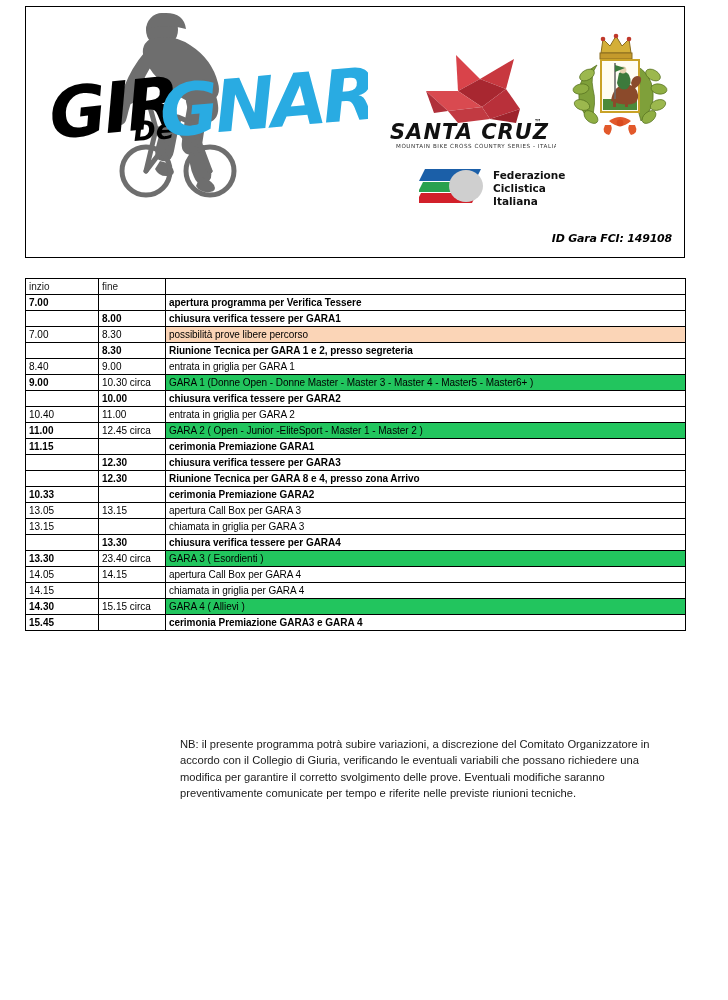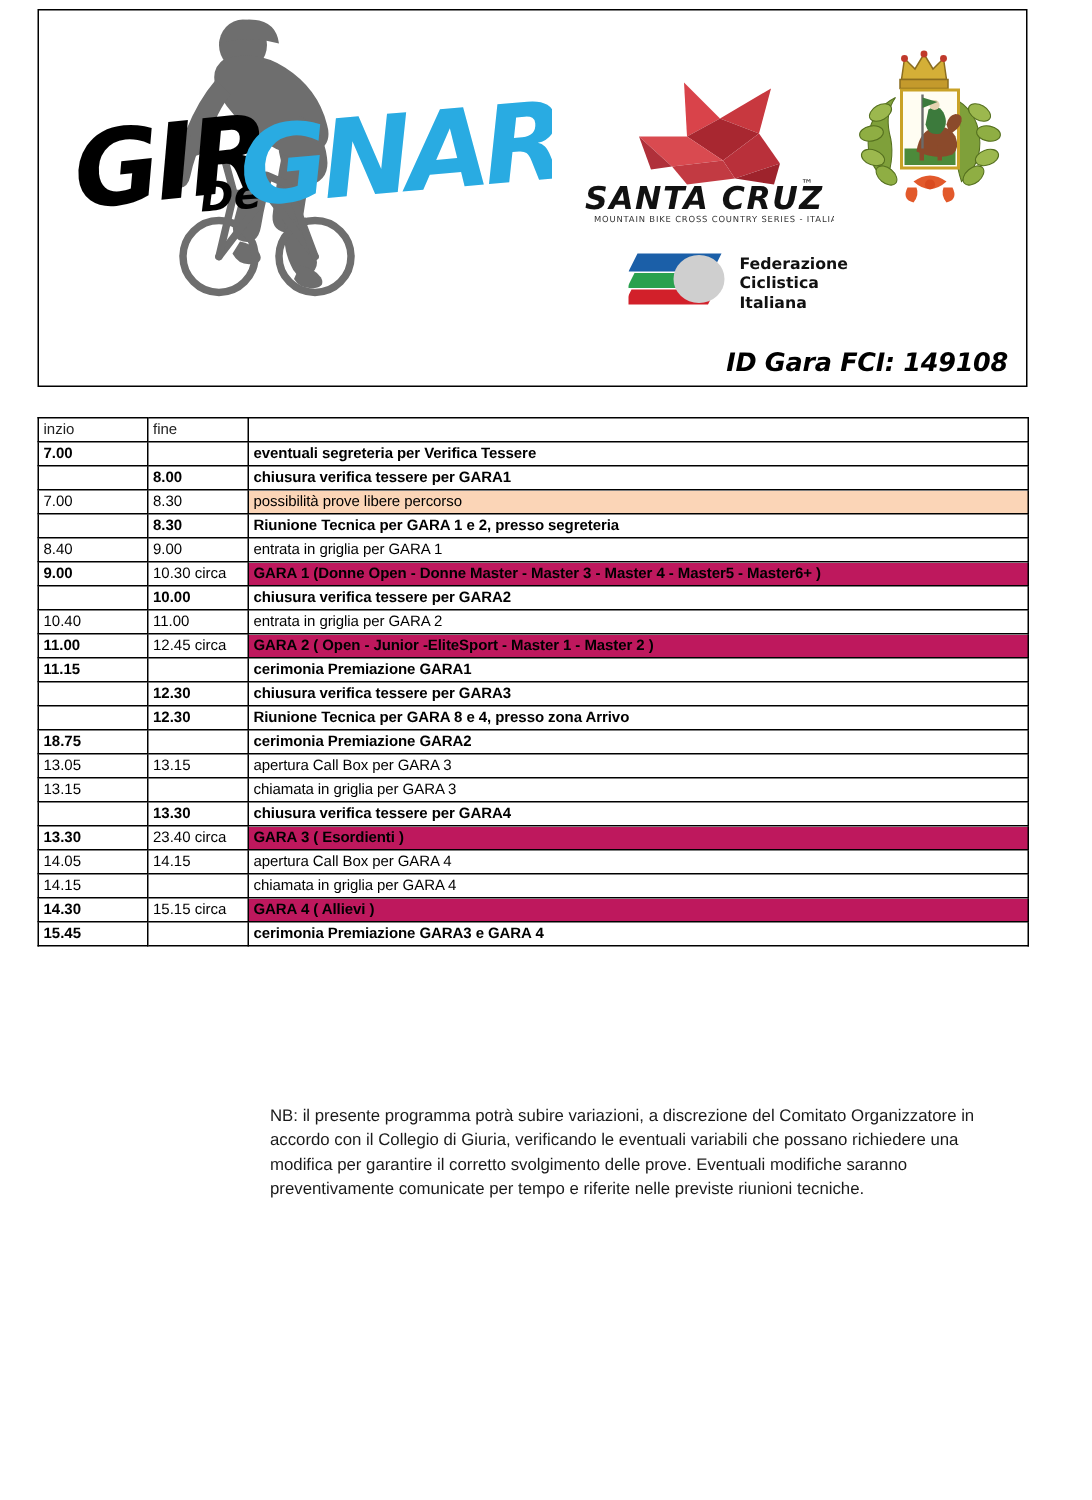--- a/index.html
+++ b/index.html
@@ -77,21 +77,21 @@
     font-weight: bold;
     font-style: italic;
     letter-spacing: -0.2px;
     white-space: nowrap;
   }
   .id-gara {
     position: absolute;
     right: 12px;
     top: 225px;
     font-family: "DejaVu Sans", sans-serif;
-    font-size: 17px;
+    font-size: 11px;
     font-weight: bold;
     font-style: italic;
     letter-spacing: -0.2px;
     white-space: nowrap;
   }
 
   
   .schedule-table {
     position: absolute;
     left: 25px;
@@ -113,21 +113,21 @@
     vertical-align: middle;
     line-height: 14px;
     overflow: hidden;
     white-space: nowrap;
   }
   .schedule-table tr.header-row td {
     font-weight: normal;
     color: #222222;
   }
   td.bold { font-weight: bold; }
-  tr.hl-yellow td.desc { background: #be185d; font-weight: bold; }
+  tr.hl-yellow td.desc { background: #22c55e; font-weight: normal; }
   tr.hl-peach  td.desc { background: #FBD5B7; }
   td.desc { letter-spacing: -0.05px; }
 
   
   .nb-note {
     position: absolute;
     left: 180px;
     top: 736px;
     width: 500px;
     font-family: "Liberation Sans", sans-serif;
@@ -293,21 +293,21 @@
   </colgroup>
   <tbody>
     <tr class="header-row">
       <td>inzio</td>
       <td>fine</td>
       <td></td>
     </tr>
   <tr>
         <td class="bold">7.00</td>
         <td></td>
-        <td class="desc bold">eventuali segreteria  per Verifica Tessere</td>
+        <td class="desc bold">apertura programma  per Verifica Tessere</td>
       </tr>
       <tr>
         <td></td>
         <td class="bold">8.00</td>
         <td class="desc bold">chiusura verifica tessere per GARA1</td>
       </tr>
       <tr class="hl-peach">
         <td>7.00</td>
         <td>8.30</td>
         <td class="desc">possibilità prove libere percorso</td>
@@ -351,21 +351,21 @@
         <td></td>
         <td class="bold">12.30</td>
         <td class="desc bold">chiusura verifica tessere per GARA3</td>
       </tr>
       <tr>
         <td></td>
         <td class="bold">12.30</td>
         <td class="desc bold">Riunione Tecnica per GARA 8 e 4, presso zona Arrivo</td>
       </tr>
       <tr>
-        <td class="bold">18.75</td>
+        <td class="bold">10.33</td>
         <td></td>
         <td class="desc bold">cerimonia Premiazione GARA2</td>
       </tr>
       <tr>
         <td>13.05</td>
         <td>13.15</td>
         <td class="desc">apertura Call Box per GARA 3</td>
       </tr>
       <tr>
         <td>13.15</td>

